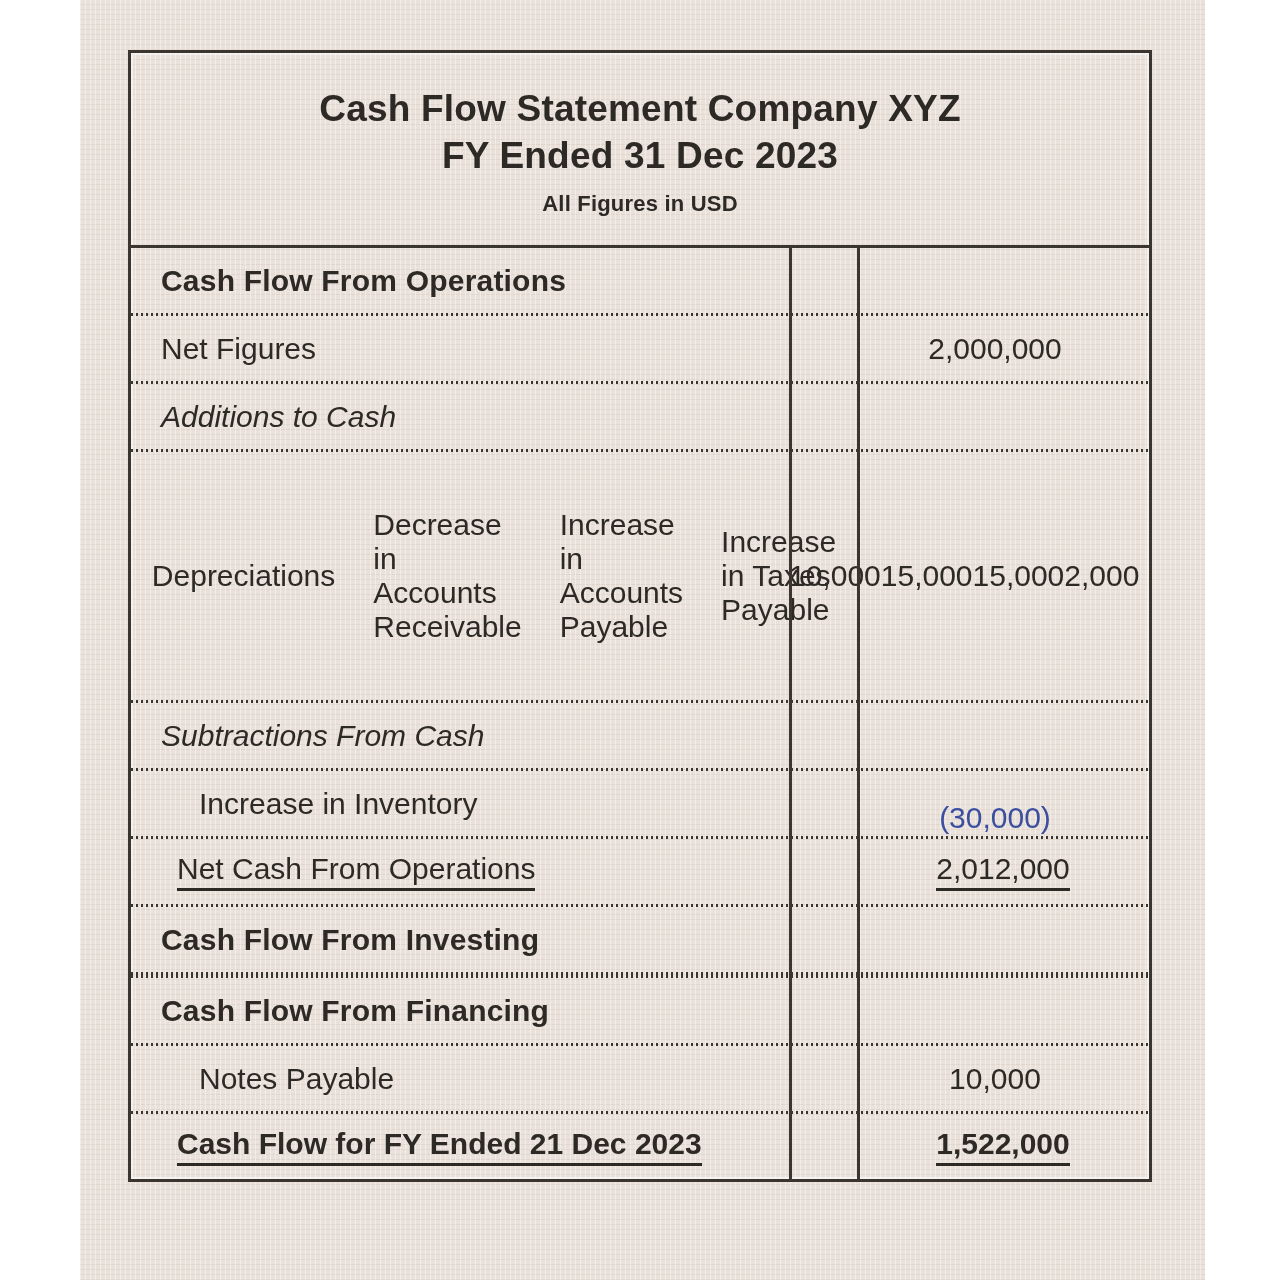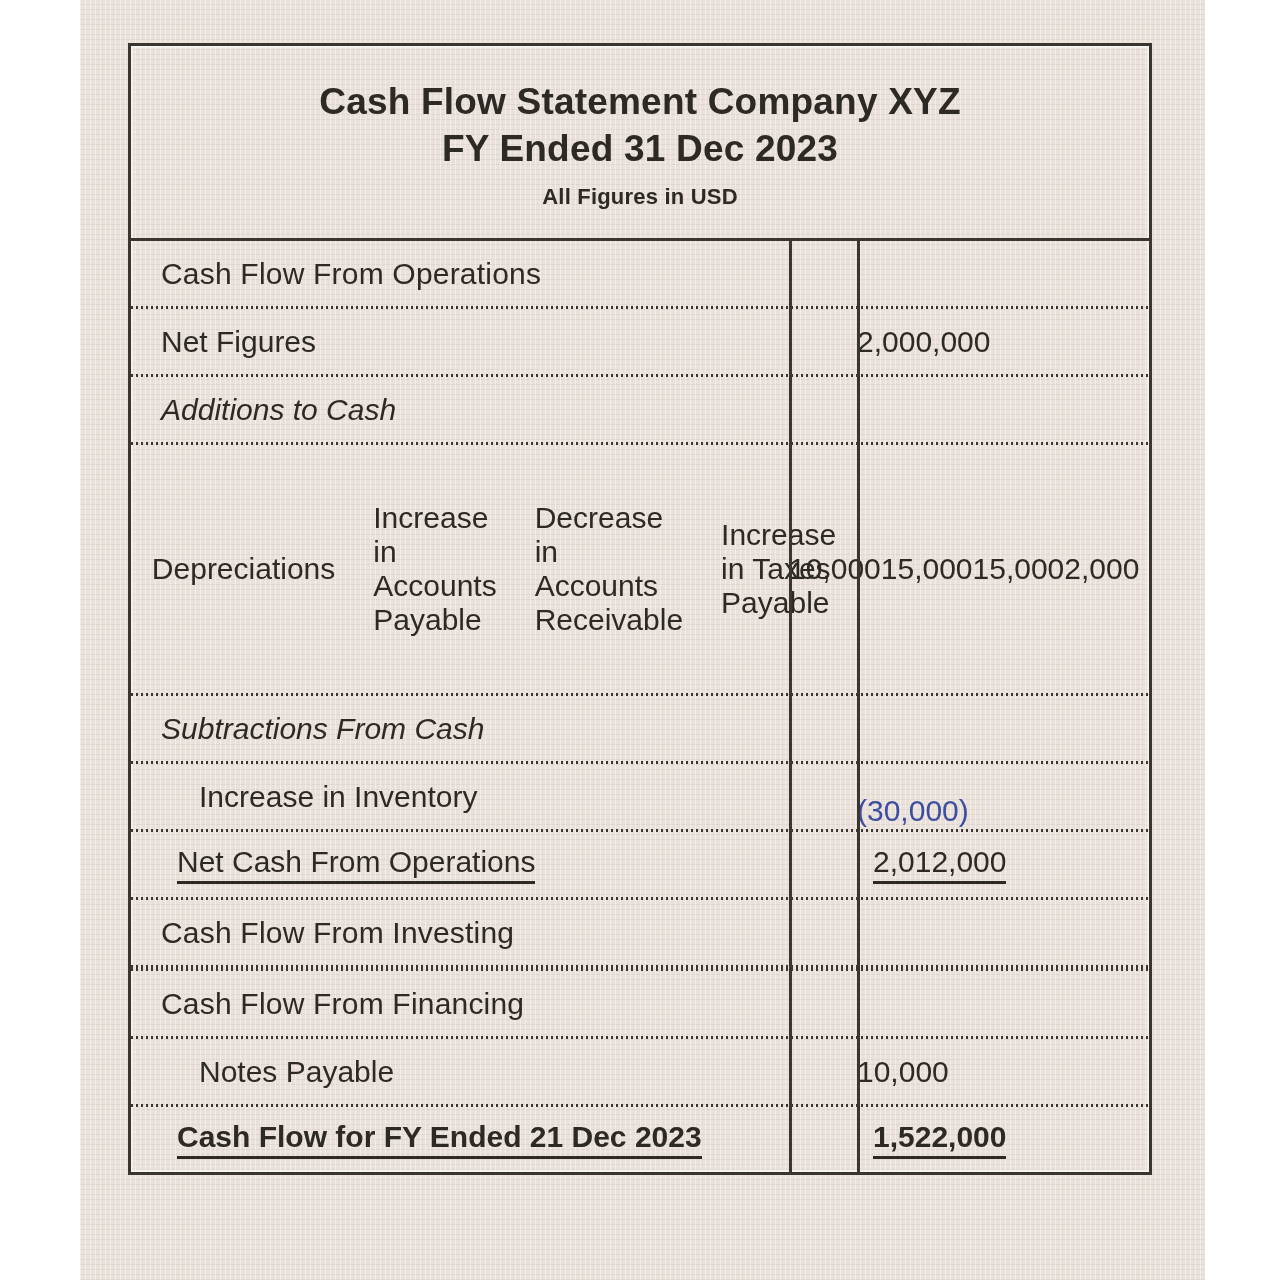--- a/index.html
+++ b/index.html
@@ -17,42 +17,42 @@
     position:relative;overflow:hidden;
   }
   .paper{
     position:absolute;left:80px;top:0;width:1125px;height:1280px;
     background-color:var(--paper);
     background-image:
       repeating-linear-gradient(90deg, rgba(255,255,255,.40) 0 1px, transparent 1px 5px),
       repeating-linear-gradient(0deg, rgba(166,149,137,.14) 0 1px, transparent 1px 5px);
   }
   .statement{
-    position:absolute;left:48px;top:43px;width:1024px;
+    position:absolute;left:48px;top:50px;width:1024px;
     border:3px solid var(--line);
     box-shadow:inset 0 0 0 2px rgba(255,255,255,.55);
   }
   .stmt-header{
     height:195px;border-bottom:3px solid var(--line);
     text-align:center;padding-top:32px;
   }
   .title{font-size:37px;font-weight:bold;line-height:47px;letter-spacing:.2px;}
   .subtitle{font-size:22px;font-weight:bold;margin-top:12px;letter-spacing:.2px;text-align:center;}
   .tbody{position:relative;}
   .vline{position:absolute;top:0;bottom:0;width:3px;background:var(--line);z-index:3;}
   .v1{left:658px;} .v2{left:726px;}
   .row{display:flex;height:65px;align-items:center;font-size:30px;}
   .c1{width:658px;padding-left:30px;}
   .c2{width:68px;}
-  .c3{flex:1;text-align:left;padding-right:16px;}
+  .c3{flex:1;text-align:center;padding-right:16px;}
   .divider{
     height:3px;
     background:repeating-linear-gradient(90deg, var(--line) 0 2px, transparent 2px 5px);
   }
-  .section .c1{font-weight:normal;letter-spacing:.2px;}
+  .section .c1{font-weight:bold;letter-spacing:.2px;}
   .subhead .c1{font-style:italic;}
   .indent .c1{padding-left:68px;}
   .group{height:248px;}
   .group .c1,.group .c3{display:flex;flex-direction:row;justify-content:center;}
   .gline{height:62px;display:flex;align-items:center;}
   .c3 .gline{justify-content:flex-end;}
   .neg{color:var(--accent);margin-top:28px;}
   .total{font-weight:normal;}
   .grand{font-weight:bold;}
   .uline{display:inline-block;border-bottom:3px solid currentColor;padding-bottom:4px;line-height:1.05;margin-left:16px;}
@@ -90,22 +90,22 @@
       <div class="row subhead">
         <div class="c1">Additions to Cash</div>
         <div class="c2"></div>
         <div class="c3"></div>
       </div>
       <div class="divider"></div>
 
       <div class="row group">
         <div class="c1">
           <div class="gline indent-line" style="padding-left:38px">Depreciations</div>
+          <div class="gline" style="padding-left:38px">Decrease in Accounts Receivable</div>
           <div class="gline" style="padding-left:38px">Increase in Accounts Payable</div>
-          <div class="gline" style="padding-left:38px">Decrease in Accounts Receivable</div>
           <div class="gline" style="padding-left:38px">Increase in Taxes Payable</div>
         </div>
         <div class="c2"></div>
         <div class="c3">
           <div class="gline">10,000</div>
           <div class="gline">15,000</div>
           <div class="gline">15,000</div>
           <div class="gline">2,000</div>
         </div>
       </div>

